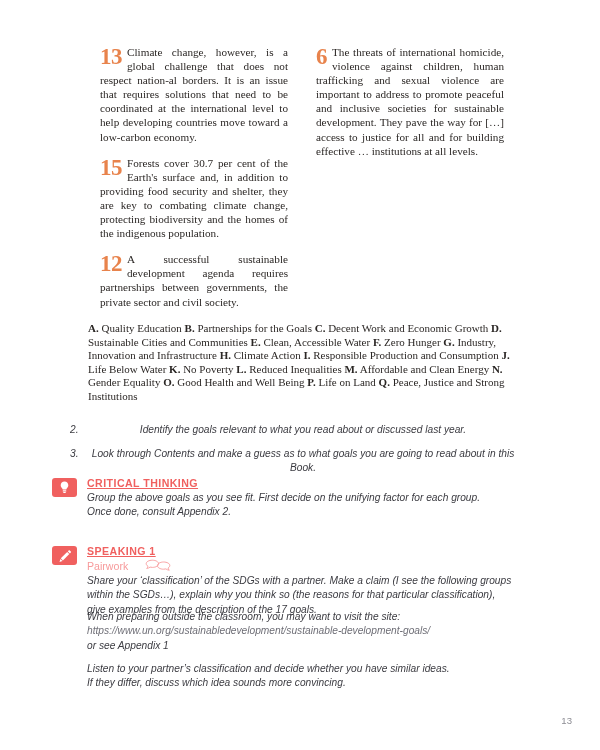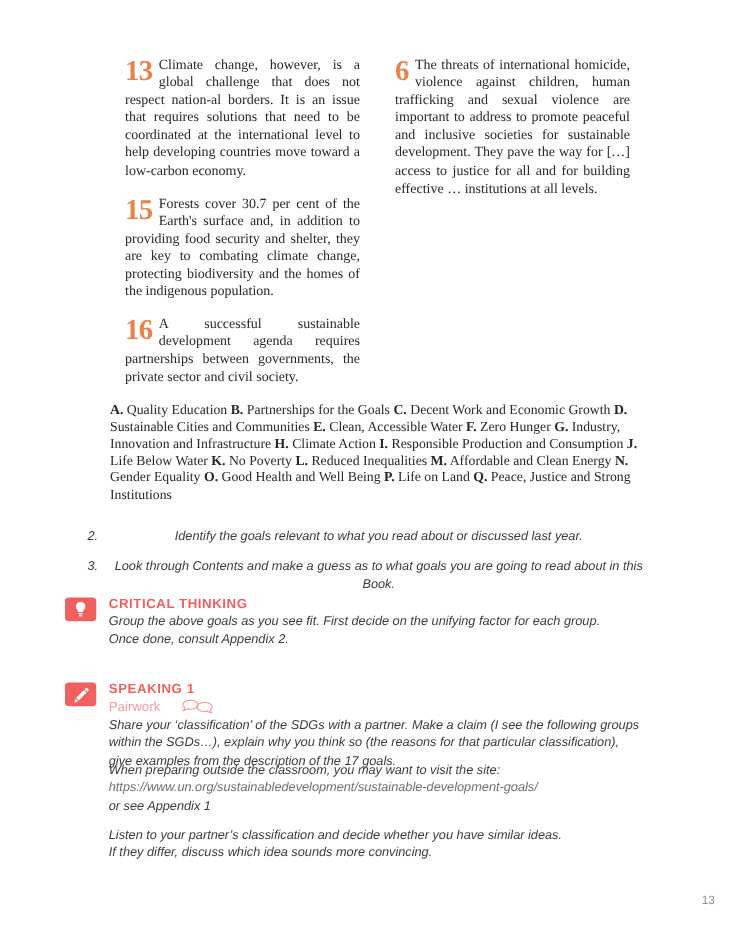--- a/index.html
+++ b/index.html
@@ -123,20 +123,21 @@
   .callout .body {
     padding-left: 35px;
   }
   .sect-title {
     font-family: "Liberation Sans", sans-serif;
     font-weight: bold;
     font-size: 10.6px;
     letter-spacing: 0.45px;
     color: #f0605f;
     margin-bottom: 2px;
+    text-decoration: underline;
   }
   .sub-label {
     font-family: "Liberation Sans", sans-serif;
     font-size: 10.6px;
     color: #f79a9b;
     margin-bottom: 2px;
     display: flex;
     align-items: center;
     gap: 16px;
   }
@@ -183,21 +184,21 @@
     <div class="col">
       <div class="para">
         <span class="dropnum">13</span>
         <span class="ptext">Climate change, however, is a global challenge that does not respect nation-al borders. It is an issue that requires solutions that need to be coordinated at the international level to help developing countries move toward a low-carbon economy.</span>
       </div>
       <div class="para">
         <span class="dropnum">15</span>
         <span class="ptext">Forests cover 30.7 per cent of the Earth's surface and, in addition to providing food security and shelter, they are key to combating climate change, protecting biodiversity and the homes of the indigenous population.</span>
       </div>
       <div class="para">
-        <span class="dropnum">16</span>
+        <span class="dropnum">12</span>
         <span class="ptext">A successful sustainable development agenda requires partnerships between governments, the private sector and civil society.</span>
       </div>
     </div>
 
     <div class="col">
       <div class="para">
         <span class="dropnum">6</span>
         <span class="ptext">The threats of international homicide, violence against children, human trafficking and sexual violence are important to address to promote peaceful and inclusive societies for sustainable development. They pave the way for […] access to justice for all and for building effective … institutions at all levels.</span>
       </div>
     </div>

